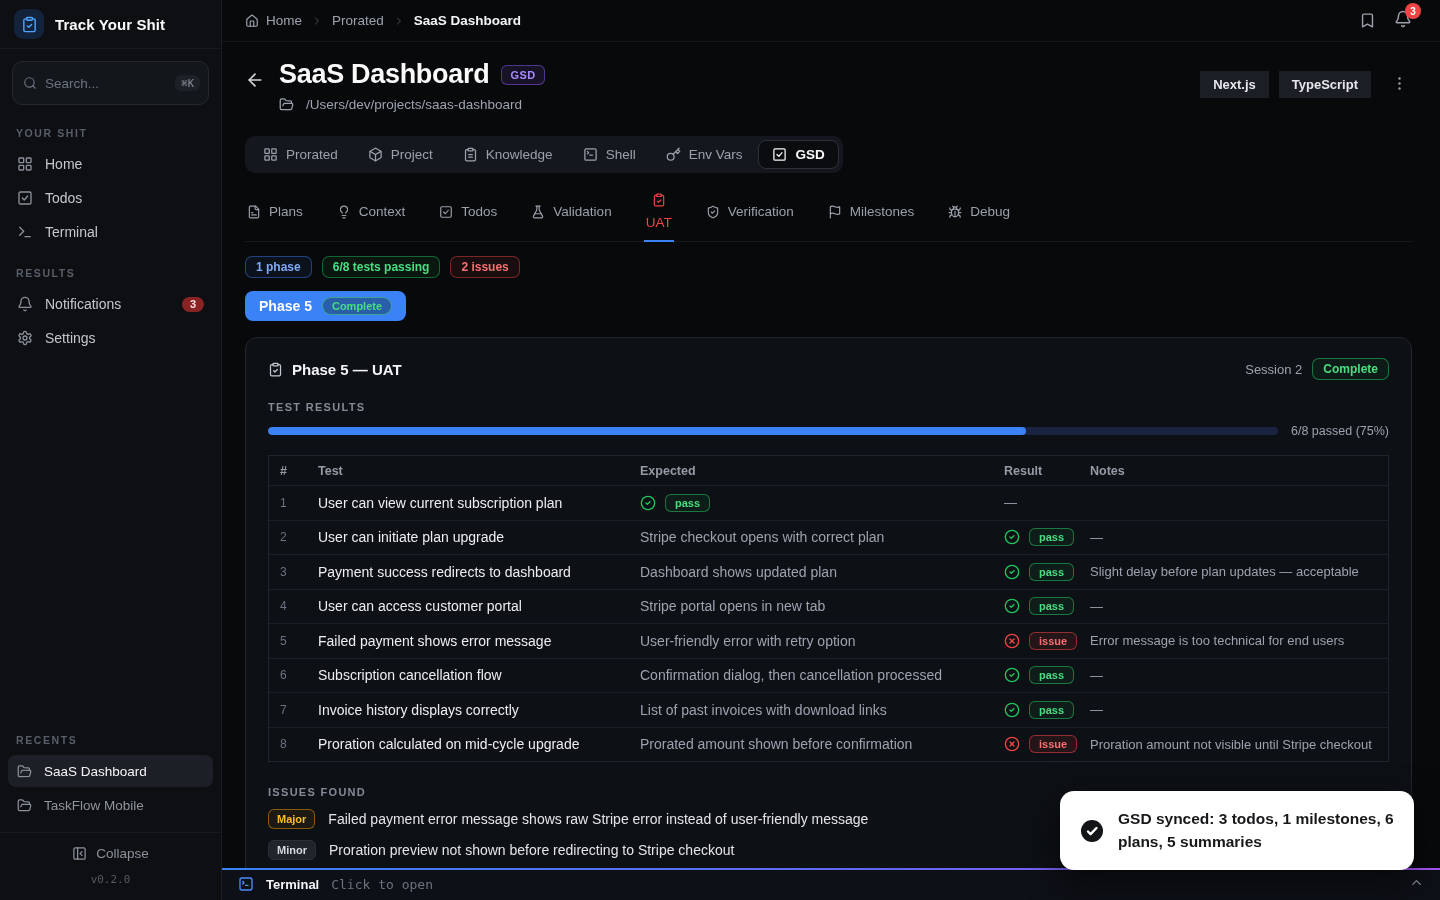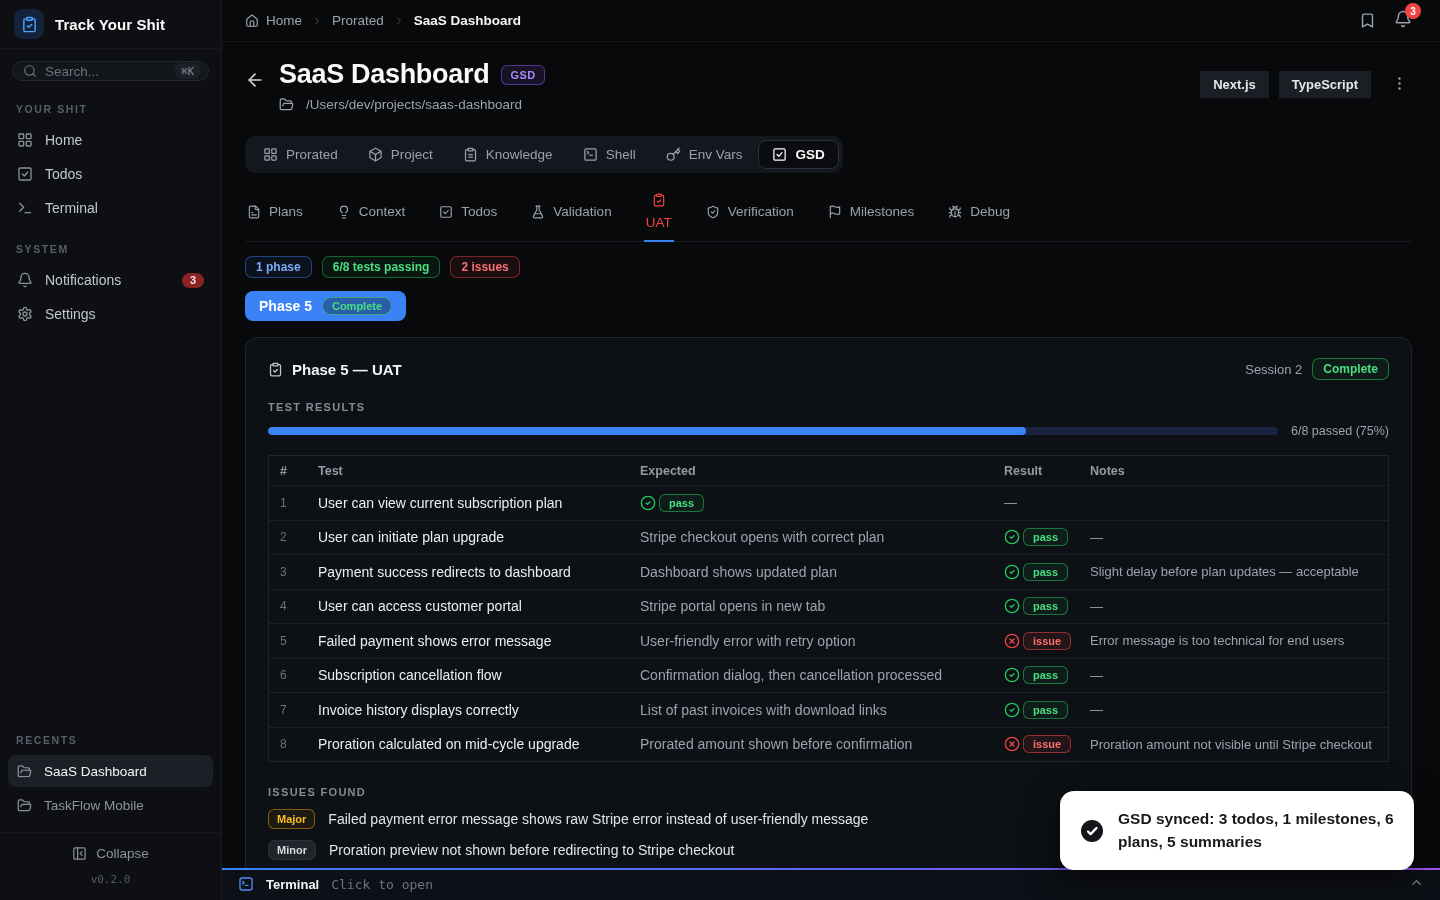--- a/index.html
+++ b/index.html
@@ -10,21 +10,21 @@
     display:flex; font-size:14px;
   }
   svg { flex-shrink:0; }
   .mono { font-family:"DejaVu Sans Mono", monospace; }
 
   
   .sidebar { width:222px; flex-shrink:0; background:#0d0f13; border-right:1px solid #1a1d23; display:flex; flex-direction:column; }
   .logo-row { display:flex; align-items:center; gap:11px; padding:10px 14px; height:49px; border-bottom:1px solid #16191e; }
   .logo-box { width:30px; height:30px; border-radius:9px; background:#13233c; display:flex; align-items:center; justify-content:center; color:#4da3ff; }
   .app-title { font-size:15px; font-weight:800; color:#fafafa; letter-spacing:.1px; }
-  .search-box { margin:12px 12px 4px; height:20px; background:#13161b; border:1px solid #23272e; border-radius:10px; display:flex; align-items:center; gap:8px; padding:0 8px 0 10px; color:#6b7280; }
+  .search-box { margin:12px 12px 4px; height:44px; background:#13161b; border:1px solid #23272e; border-radius:10px; display:flex; align-items:center; gap:8px; padding:0 8px 0 10px; color:#6b7280; }
   .search-box .ph { font-size:13.5px; flex:1; }
   .kbd { background:#1d2127; border-radius:6px; padding:2px 6px; font-size:10.5px; color:#8b919a; }
   .section-label { font-size:10.5px; font-weight:700; letter-spacing:1.6px; color:#585f69; margin:18px 16px 8px; }
   .nav-item { display:flex; align-items:center; gap:12px; height:32px; margin:1px 8px; padding:0 9px; border-radius:8px; color:#c3c8cf; font-size:14px; cursor:pointer; }
   .nav-item svg { color:#8b919a; }
   .nav-item.active { background:#1c2026; color:#f3f4f6; }
   .nav-item.dim { color:#8f959d; }
   .badge-count { margin-left:auto; background:#8a2424; color:#ffe0e0; font-size:11px; font-weight:700; border-radius:999px; padding:1.5px 8px; }
   .sidebar-spacer { flex:1; }
   .sidebar-divider { border-top:1px solid #16191e; margin-top:10px; }
@@ -85,21 +85,21 @@
   .progress-fill { height:100%; background:#3b82f6; border-radius:4px; }
   .progress-text { font-size:12.5px; color:#9ca3af; white-space:nowrap; }
 
   .table { margin-top:17px; border:1px solid #20242b; }
   .trow { display:grid; grid-template-columns:38px 322px 364px 86px 1fr; align-items:center; border-top:1px solid #1b1f26; min-height:34.5px; padding:0 0 0 11px; }
   .trow.head { border-top:none; min-height:29px; }
   .trow.head span { font-size:12.5px; font-weight:600; color:#949ba5; }
   .cell-num { font-size:12px; color:#6b7280; }
   .cell-test { font-size:14px; color:#edeef0; padding-right:12px; }
   .cell-exp { font-size:14px; color:#9ca3af; padding-right:12px; }
-  .cell-result { display:flex; align-items:center; gap:3px; }
+  .cell-result { display:flex; align-items:center; gap:9px; }
   .cell-notes { font-size:13px; color:#9ca3af; padding-right:10px; }
   .res-icon-pass { color:#22c55e; }
   .res-icon-issue { color:#ef4444; }
   .res-badge { font-size:11px; font-weight:700; padding:2px 9px; border-radius:6px; }
   .res-badge.pass { color:#4ade80; border:1px solid rgba(34,197,94,.55); background:rgba(34,197,94,.08); }
   .res-badge.issue { color:#f87171; border:1px solid rgba(239,68,68,.55); background:rgba(239,68,68,.1); }
 
   .issue-row { display:flex; align-items:center; gap:13px; margin-top:11px; }
   .sev-badge { font-size:11px; font-weight:700; padding:3px 8px; border-radius:6px; flex-shrink:0; }
   .sev-major { color:#fbbf24; border:1px solid rgba(245,158,11,.5); background:rgba(245,158,11,.07); }
@@ -162,21 +162,21 @@
     <span>Todos</span>
   </div>
   <div class="nav-item">
     <svg width="16" height="16" viewBox="0 0 24 24" fill="none" stroke="currentColor" stroke-width="2" stroke-linecap="round" stroke-linejoin="round">
         <path d="m4 17 6-6-6-6"></path>
         <path d="M12 19h8"></path>
       </svg>
     <span>Terminal</span>
   </div>
 
-  <div class="section-label">SYSTEM</div>
+  <div class="section-label">RESULTS</div>
 
   <div class="nav-item">
     <svg width="16" height="16" viewBox="0 0 24 24" fill="none" stroke="currentColor" stroke-width="2" stroke-linecap="round" stroke-linejoin="round">
         <path d="M10.268 21a2 2 0 0 0 3.464 0"></path>
         <path d="M3.262 15.326A1 1 0 0 0 4 17h16a1 1 0 0 0 .74-1.673C19.41 13.956 18 12.499 18 8A6 6 0 0 0 6 8c0 4.499-1.411 5.956-2.738 7.326"></path>
       </svg>
     <span>Notifications</span>
     <span class="badge-count">3</span>
   </div>
   <div class="nav-item">

